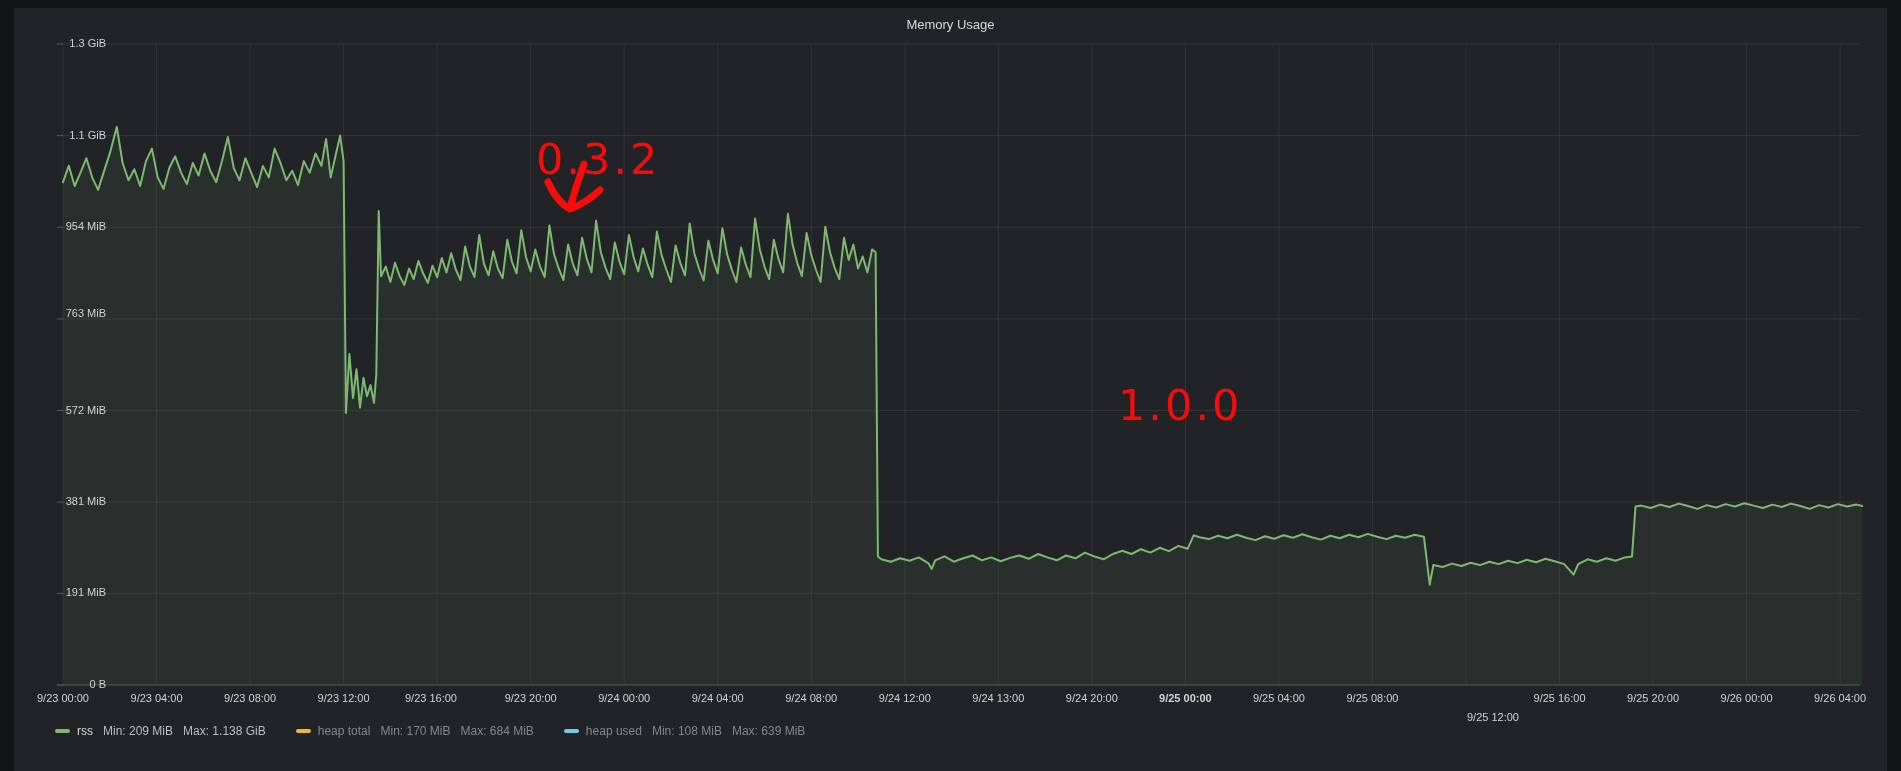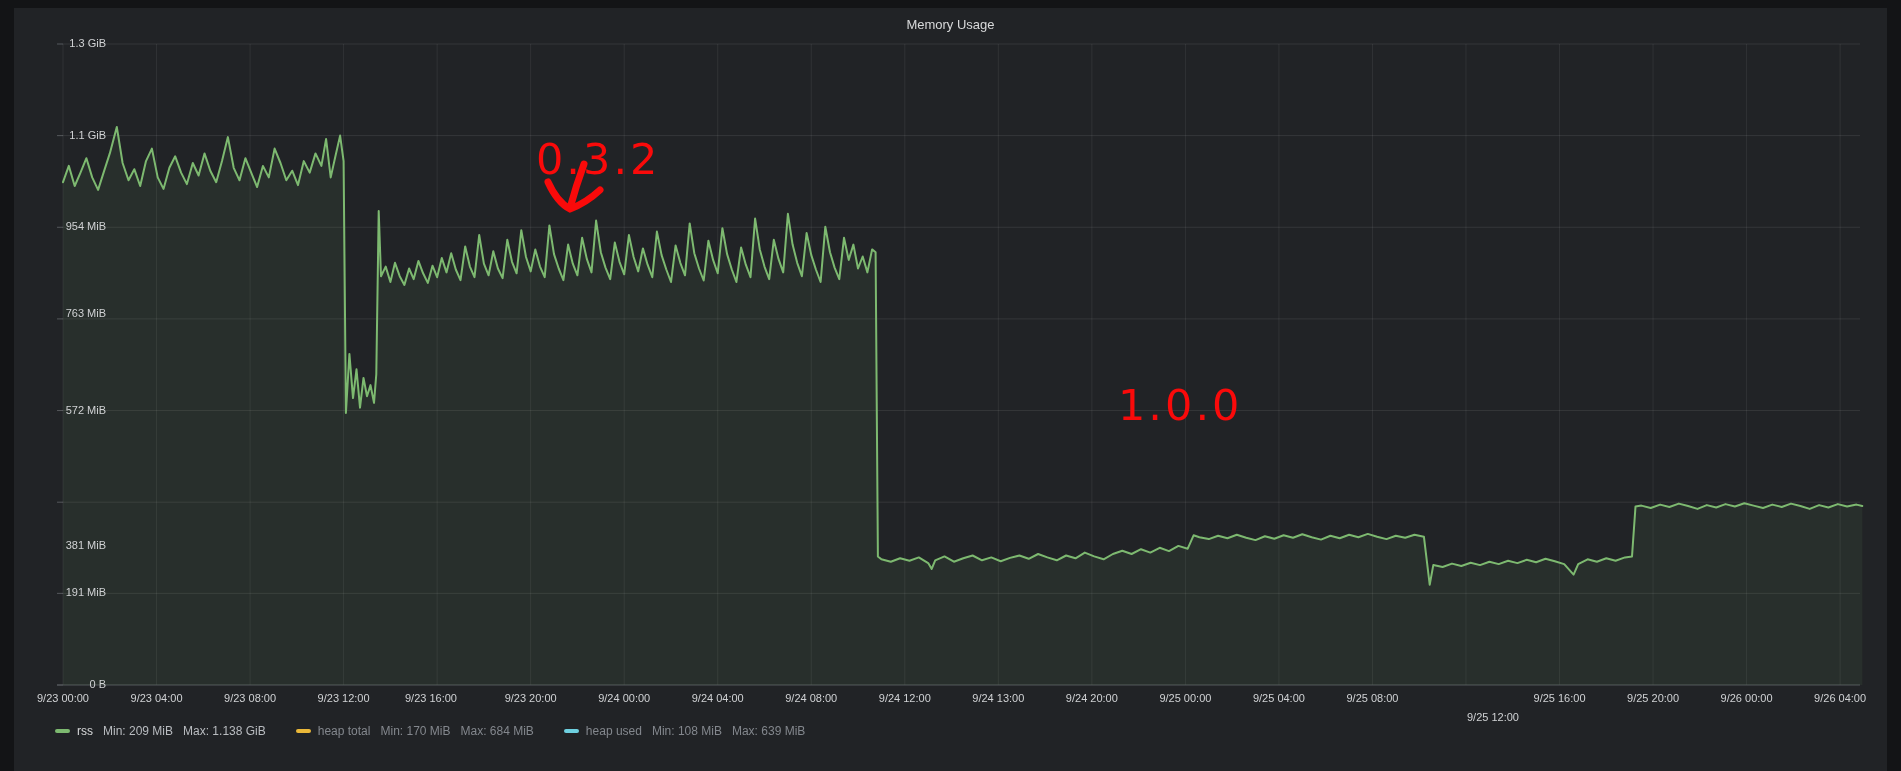--- a/index.html
+++ b/index.html
@@ -75,41 +75,41 @@
           <line x1="1683.5914118412493" y1="0" x2="1683.5914118412493" y2="641" stroke="rgba(255,255,255,0.07)" stroke-width="1"></line>
           <line x1="1777.124268054652" y1="0" x2="1777.124268054652" y2="641" stroke="rgba(255,255,255,0.07)" stroke-width="1"></line>
           <line x1="-6" y1="641" x2="1797" y2="641" stroke="#55585c" stroke-width="1"></line>
         </g>
         <polygon points="0.0,641 0.0,138.2 5.8,121.9 11.7,142.0 17.5,128.6 23.4,114.2 29.2,133.4 35.1,145.9 40.9,127.6 46.8,109.4 53.8,83.0 59.6,119.0 65.5,136.3 71.3,125.2 77.2,142.0 83.0,117.1 88.9,104.6 94.7,133.4 100.5,144.9 106.4,123.8 112.2,112.3 118.1,128.6 123.9,140.1 129.8,119.0 135.6,131.5 141.5,109.4 147.3,126.7 153.2,138.2 159.0,117.1 164.9,93.1 170.7,123.8 176.5,136.3 182.4,114.2 188.2,128.6 194.1,143.0 199.9,121.9 205.8,133.4 211.6,104.6 217.5,119.0 223.3,136.3 229.2,126.7 235.0,141.1 240.8,117.1 246.7,128.6 252.5,109.4 258.4,121.9 263.1,95.0 267.7,133.4 272.4,112.3 277.1,91.6 280.6,117.1 282.9,369.0 286.4,309.9 290.0,354.1 293.5,325.3 297.0,363.7 300.5,333.9 304.0,352.2 307.5,341.1 311.0,358.9 313.3,330.1 315.7,167.0 318.0,232.2 322.7,222.6 327.4,238.0 332.0,218.8 336.7,232.2 341.4,240.9 346.1,224.5 350.7,235.1 355.4,216.9 360.1,229.3 364.8,238.9 369.5,221.7 374.1,233.2 378.8,214.0 383.5,228.4 388.2,209.2 392.8,225.5 397.5,236.1 402.2,202.5 406.9,222.6 411.5,233.2 416.2,191.0 420.9,219.7 425.6,231.3 430.3,207.3 434.9,224.5 439.6,234.1 444.3,195.8 449.0,217.8 453.6,229.3 458.3,186.2 463.0,213.0 467.7,227.4 472.3,205.4 477.0,222.6 481.7,233.2 486.4,181.4 491.0,210.1 495.7,224.5 500.4,236.1 505.1,200.6 509.8,219.7 514.4,231.3 519.1,193.8 523.8,214.9 528.5,228.4 533.1,176.6 537.8,208.2 542.5,223.6 547.2,235.1 551.8,198.6 556.5,217.8 561.2,230.3 565.9,191.0 570.6,213.0 575.2,227.4 579.9,204.4 584.6,220.7 589.3,233.2 593.9,187.6 598.6,211.1 603.3,225.5 608.0,238.0 612.6,201.5 617.3,218.8 622.0,231.3 626.7,179.4 631.3,209.2 636.0,224.5 640.7,236.5 645.4,196.7 650.1,215.9 654.7,229.3 659.4,184.2 664.1,210.1 668.8,225.5 673.4,238.0 678.1,203.4 682.8,220.7 687.5,233.2 692.1,174.6 696.8,205.4 701.5,222.6 706.2,235.1 710.8,195.8 715.5,214.9 720.2,228.4 724.9,169.8 729.6,200.6 734.2,218.8 738.9,232.2 743.6,189.0 748.3,211.1 752.9,225.5 757.6,238.0 762.3,182.8 767.0,208.2 771.6,223.6 776.3,235.1 781.0,193.8 785.7,215.9 790.4,200.6 795.0,224.5 799.7,212.5 804.4,228.4 809.1,205.4 812.6,208.2 814.9,512.4 818.4,515.3 827.8,517.7 837.1,514.3 846.5,516.7 855.8,513.4 865.2,519.1 868.7,524.9 872.2,516.3 881.5,512.4 890.9,517.7 900.3,514.3 909.6,511.5 919.0,516.3 928.3,513.4 937.7,517.2 947.0,513.9 956.4,511.5 965.7,514.8 975.1,510.0 984.4,513.4 993.8,516.3 1003.1,511.5 1012.5,514.3 1021.8,508.6 1031.2,512.4 1040.6,515.3 1049.9,510.0 1059.3,506.7 1068.6,510.0 1078.0,505.2 1087.3,508.6 1096.7,503.8 1106.0,507.1 1115.4,501.9 1124.7,504.7 1130.6,491.3 1136.4,493.2 1145.8,495.1 1155.1,491.8 1164.5,494.2 1173.8,490.8 1183.2,493.7 1192.5,496.1 1201.9,492.3 1211.3,494.7 1220.6,491.3 1230.0,493.7 1239.3,490.3 1248.7,493.2 1258.0,495.6 1267.4,491.8 1276.7,494.2 1286.1,490.8 1295.4,493.2 1304.8,489.9 1314.1,492.7 1323.5,495.1 1332.8,491.8 1342.2,493.7 1351.5,490.8 1360.9,492.7 1366.7,540.7 1370.3,521.1 1379.6,523.0 1389.0,519.6 1398.3,522.0 1407.7,518.7 1417.0,521.1 1426.4,517.7 1435.7,520.1 1445.1,516.7 1454.4,519.1 1463.8,515.8 1473.1,518.2 1482.5,514.8 1491.8,517.2 1501.2,520.1 1510.6,530.6 1515.2,520.1 1524.6,515.3 1533.9,517.7 1543.3,514.3 1552.6,516.7 1562.0,513.4 1569.0,512.4 1572.5,462.5 1578.4,461.6 1587.7,464.0 1597.1,460.6 1606.4,463.0 1615.8,459.6 1625.1,462.0 1634.5,464.9 1643.8,461.1 1653.2,463.5 1662.5,460.1 1671.9,462.5 1681.3,459.2 1690.6,461.6 1700.0,464.0 1709.3,460.6 1718.7,463.0 1728.0,459.6 1737.4,462.0 1746.7,464.9 1756.1,461.1 1765.4,463.5 1774.8,460.1 1784.1,462.5 1793.5,460.6 1799.3,462.0 1799.3,641" fill="#7db970" fill-opacity="0.08"></polygon>
         <polyline points="0.0,138.2 5.8,121.9 11.7,142.0 17.5,128.6 23.4,114.2 29.2,133.4 35.1,145.9 40.9,127.6 46.8,109.4 53.8,83.0 59.6,119.0 65.5,136.3 71.3,125.2 77.2,142.0 83.0,117.1 88.9,104.6 94.7,133.4 100.5,144.9 106.4,123.8 112.2,112.3 118.1,128.6 123.9,140.1 129.8,119.0 135.6,131.5 141.5,109.4 147.3,126.7 153.2,138.2 159.0,117.1 164.9,93.1 170.7,123.8 176.5,136.3 182.4,114.2 188.2,128.6 194.1,143.0 199.9,121.9 205.8,133.4 211.6,104.6 217.5,119.0 223.3,136.3 229.2,126.7 235.0,141.1 240.8,117.1 246.7,128.6 252.5,109.4 258.4,121.9 263.1,95.0 267.7,133.4 272.4,112.3 277.1,91.6 280.6,117.1 282.9,369.0 286.4,309.9 290.0,354.1 293.5,325.3 297.0,363.7 300.5,333.9 304.0,352.2 307.5,341.1 311.0,358.9 313.3,330.1 315.7,167.0 318.0,232.2 322.7,222.6 327.4,238.0 332.0,218.8 336.7,232.2 341.4,240.9 346.1,224.5 350.7,235.1 355.4,216.9 360.1,229.3 364.8,238.9 369.5,221.7 374.1,233.2 378.8,214.0 383.5,228.4 388.2,209.2 392.8,225.5 397.5,236.1 402.2,202.5 406.9,222.6 411.5,233.2 416.2,191.0 420.9,219.7 425.6,231.3 430.3,207.3 434.9,224.5 439.6,234.1 444.3,195.8 449.0,217.8 453.6,229.3 458.3,186.2 463.0,213.0 467.7,227.4 472.3,205.4 477.0,222.6 481.7,233.2 486.4,181.4 491.0,210.1 495.7,224.5 500.4,236.1 505.1,200.6 509.8,219.7 514.4,231.3 519.1,193.8 523.8,214.9 528.5,228.4 533.1,176.6 537.8,208.2 542.5,223.6 547.2,235.1 551.8,198.6 556.5,217.8 561.2,230.3 565.9,191.0 570.6,213.0 575.2,227.4 579.9,204.4 584.6,220.7 589.3,233.2 593.9,187.6 598.6,211.1 603.3,225.5 608.0,238.0 612.6,201.5 617.3,218.8 622.0,231.3 626.7,179.4 631.3,209.2 636.0,224.5 640.7,236.5 645.4,196.7 650.1,215.9 654.7,229.3 659.4,184.2 664.1,210.1 668.8,225.5 673.4,238.0 678.1,203.4 682.8,220.7 687.5,233.2 692.1,174.6 696.8,205.4 701.5,222.6 706.2,235.1 710.8,195.8 715.5,214.9 720.2,228.4 724.9,169.8 729.6,200.6 734.2,218.8 738.9,232.2 743.6,189.0 748.3,211.1 752.9,225.5 757.6,238.0 762.3,182.8 767.0,208.2 771.6,223.6 776.3,235.1 781.0,193.8 785.7,215.9 790.4,200.6 795.0,224.5 799.7,212.5 804.4,228.4 809.1,205.4 812.6,208.2 814.9,512.4 818.4,515.3 827.8,517.7 837.1,514.3 846.5,516.7 855.8,513.4 865.2,519.1 868.7,524.9 872.2,516.3 881.5,512.4 890.9,517.7 900.3,514.3 909.6,511.5 919.0,516.3 928.3,513.4 937.7,517.2 947.0,513.9 956.4,511.5 965.7,514.8 975.1,510.0 984.4,513.4 993.8,516.3 1003.1,511.5 1012.5,514.3 1021.8,508.6 1031.2,512.4 1040.6,515.3 1049.9,510.0 1059.3,506.7 1068.6,510.0 1078.0,505.2 1087.3,508.6 1096.7,503.8 1106.0,507.1 1115.4,501.9 1124.7,504.7 1130.6,491.3 1136.4,493.2 1145.8,495.1 1155.1,491.8 1164.5,494.2 1173.8,490.8 1183.2,493.7 1192.5,496.1 1201.9,492.3 1211.3,494.7 1220.6,491.3 1230.0,493.7 1239.3,490.3 1248.7,493.2 1258.0,495.6 1267.4,491.8 1276.7,494.2 1286.1,490.8 1295.4,493.2 1304.8,489.9 1314.1,492.7 1323.5,495.1 1332.8,491.8 1342.2,493.7 1351.5,490.8 1360.9,492.7 1366.7,540.7 1370.3,521.1 1379.6,523.0 1389.0,519.6 1398.3,522.0 1407.7,518.7 1417.0,521.1 1426.4,517.7 1435.7,520.1 1445.1,516.7 1454.4,519.1 1463.8,515.8 1473.1,518.2 1482.5,514.8 1491.8,517.2 1501.2,520.1 1510.6,530.6 1515.2,520.1 1524.6,515.3 1533.9,517.7 1543.3,514.3 1552.6,516.7 1562.0,513.4 1569.0,512.4 1572.5,462.5 1578.4,461.6 1587.7,464.0 1597.1,460.6 1606.4,463.0 1615.8,459.6 1625.1,462.0 1634.5,464.9 1643.8,461.1 1653.2,463.5 1662.5,460.1 1671.9,462.5 1681.3,459.2 1690.6,461.6 1700.0,464.0 1709.3,460.6 1718.7,463.0 1728.0,459.6 1737.4,462.0 1746.7,464.9 1756.1,461.1 1765.4,463.5 1774.8,460.1 1784.1,462.5 1793.5,460.6 1799.3,462.0" fill="none" stroke="#7db970" stroke-width="2" stroke-linejoin="round" stroke-linecap="round"></polyline>
       </svg>
     <div id="y-axis">
         <div class="y-label" style="top: 634px;">0 B</div>
         <div class="y-label" style="top: 542.36px;">191 MiB</div>
-        <div class="y-label" style="top: 451.2px; margin-top: 44px;">381 MiB</div>
+        <div class="y-label" style="top: 451.2px;">381 MiB</div>
         <div class="y-label" style="top: 359.56px;">572 MiB</div>
         <div class="y-label" style="top: 263px;">763 MiB</div>
         <div class="y-label" style="top: 176.28px;">954 MiB</div>
         <div class="y-label" style="top: 84.64px;">1.1 GiB</div>
         <div class="y-label" style="top: -7px;">1.3 GiB</div>
       </div>
     <div id="x-axis">
         <div class="x-label" style="left: -45px;">9/23 00:00</div>
         <div class="x-label" style="left: 48.5329px;">9/23 04:00</div>
         <div class="x-label" style="left: 142.066px;">9/23 08:00</div>
         <div class="x-label" style="left: 235.599px;">9/23 12:00</div>
         <div class="x-label" style="left: 323px;">9/23 16:00</div>
         <div class="x-label" style="left: 422.664px;">9/23 20:00</div>
         <div class="x-label" style="left: 516.197px;">9/24 00:00</div>
         <div class="x-label" style="left: 609.73px;">9/24 04:00</div>
         <div class="x-label" style="left: 703.263px;">9/24 08:00</div>
         <div class="x-label" style="left: 796.796px;">9/24 12:00</div>
         <div class="x-label" style="left: 890.329px;">9/24 13:00</div>
         <div class="x-label" style="left: 983.861px;">9/24 20:00</div>
-        <div class="x-label" style="left: 1077.39px;">9/25 00:00</div>
+        <div class="x-label" style="left: 1077.39px; font-weight: bold;">9/25 00:00</div>
         <div class="x-label" style="left: 1170.93px;">9/25 04:00</div>
         <div class="x-label" style="left: 1264.46px;">9/25 08:00</div>
         <div class="x-label" style="left: 1385px; margin-top: 19px;">9/25 12:00</div>
         <div class="x-label" style="left: 1451.53px;">9/25 16:00</div>
         <div class="x-label" style="left: 1545.06px;">9/25 20:00</div>
         <div class="x-label" style="left: 1638.59px;">9/26 00:00</div>
         <div class="x-label" style="left: 1732.12px;">9/26 04:00</div>
       </div>
   </div>
 

